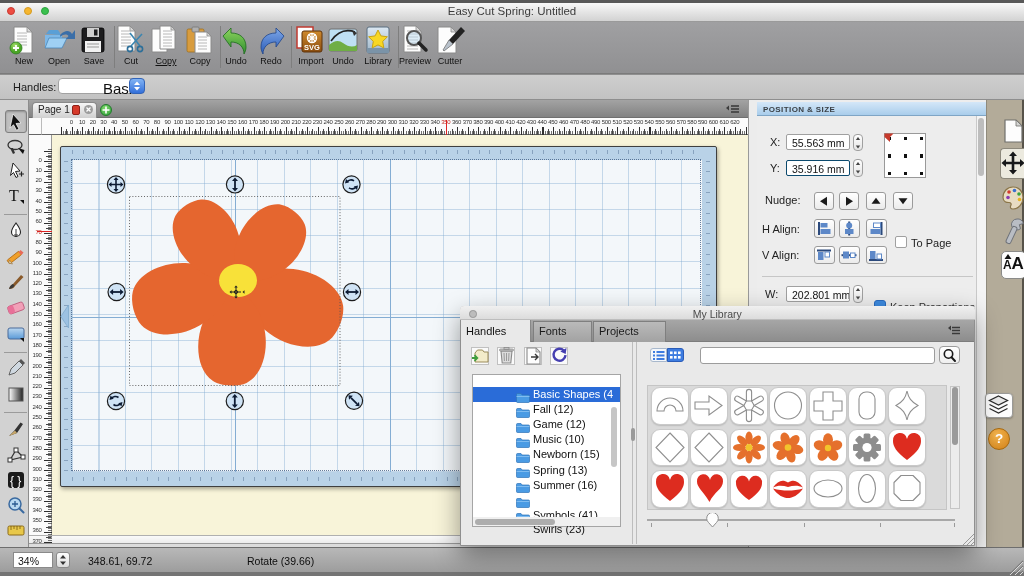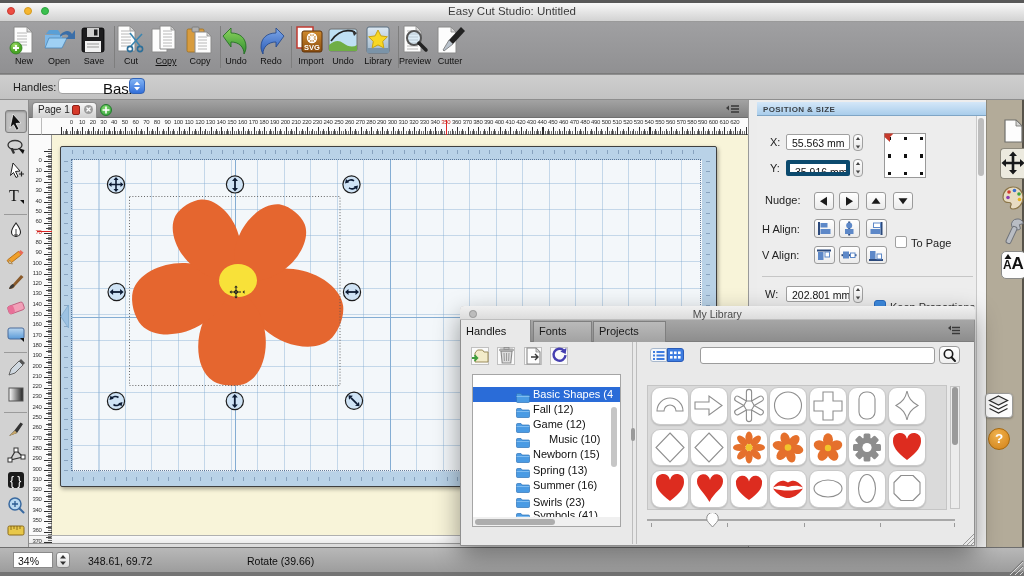--- a/index.html
+++ b/index.html
@@ -6,21 +6,21 @@
 body{font-family:"Liberation Sans",sans-serif;position:relative;background:#8f8f8f;}
 .abs{position:absolute;}
 .lbl{position:absolute;font-size:9px;color:#111;text-align:center;transform:translateX(-50%);}
 </style></head><body>
 
 <div class="abs" style="left:0;top:0;width:1024px;height:3px;background:#585858;"></div>
 <div class="abs" style="left:0;top:3px;width:1024px;height:19px;background:linear-gradient(#f8f8f8,#d2d2d2);border-bottom:1px solid #9a9a9a;"></div>
 <div class="abs" style="left:7px;top:7px;width:8px;height:8px;border-radius:50%;background:#ee4d42;border:0.5px solid #c93a32;"></div>
 <div class="abs" style="left:24px;top:7px;width:8px;height:8px;border-radius:50%;background:#f6b62f;border:0.5px solid #d49a22;"></div>
 <div class="abs" style="left:41px;top:7px;width:8px;height:8px;border-radius:50%;background:#3ac04e;border:0.5px solid #2da33f;"></div>
-<div class="abs" style="left:0;top:5px;width:1024px;text-align:center;font-size:11.5px;color:#3c3c3c;">Easy Cut Studio: Untitled</div>
+<div class="abs" style="left:0;top:5px;width:1024px;text-align:center;font-size:11.5px;color:#3c3c3c;">Easy Cut Spring: Untitled</div>
 <div class="abs" style="left:0;top:22px;width:1024px;height:52px;background:linear-gradient(#a0a0a2,#909092);border-bottom:1px solid #7b7b7b;"></div>
 <div class="abs" style="left:114px;top:26px;width:1px;height:42px;background:#7e7e7e;"></div>
 <div class="abs" style="left:219.5px;top:26px;width:1px;height:42px;background:#7e7e7e;"></div>
 <div class="abs" style="left:291px;top:26px;width:1px;height:42px;background:#7e7e7e;"></div>
 <div class="abs" style="left:397.5px;top:26px;width:1px;height:42px;background:#7e7e7e;"></div>
 <div class="abs" style="left:7.0px;top:25px;width:34px;height:30px;"><svg width="34" height="30" viewBox="0 0 34 30">
       <path d="M7 2 h13 l5 5 v21 h-18 z" fill="#fdfdfd" stroke="#8a8a8a" stroke-width="1"></path>
       <path d="M20 2 l5 5 h-5 z" fill="#d8d8d8" stroke="#8a8a8a" stroke-width="0.8"></path>
       <line x1="10" y1="8" x2="20" y2="8" stroke="#b8b8b8" stroke-width="1"></line>
       <line x1="10" y1="11" x2="20" y2="11" stroke="#b8b8b8" stroke-width="1"></line>
@@ -393,21 +393,21 @@
 <div class="abs" style="left:757px;top:101.5px;width:229px;height:14.5px;background:linear-gradient(#d4e7f8,#a9cdeb);border-bottom:1px solid #7fa5c5;"></div>
 <div class="abs" style="left:763px;top:104.5px;font-size:8px;font-weight:bold;letter-spacing:0.4px;color:#3a4046;">POSITION &amp; SIZE</div>
 <div class="abs" style="left:770px;top:136px;font-size:11px;color:#222;">X:</div>
 <div class="abs" style="left:786px;top:134px;width:64px;height:16px;background:#fff;border:1px solid #a0a0a0;border-radius:2px;font-size:10.5px;color:#111;padding:2px 0 0 5px;white-space:nowrap;overflow:hidden;">55.563 mm</div>
 <div class="abs" style="left:852.5px;top:133.5px;width:10px;height:17.5px;background:linear-gradient(#fff,#e4e4e4);border:1px solid #a0a0a0;border-radius:4px;"></div>
 <svg class="abs" style="left:852.5px;top:133.5px;" width="10" height="17.5">
     <path d="M5 3 l2.2 3 h-4.4 z" fill="#444"></path>
     <path d="M5 14.5 l2.2 -3 h-4.4 z" fill="#444"></path>
   </svg>
 <div class="abs" style="left:770px;top:161.5px;font-size:11px;color:#222;">Y:</div>
-<div class="abs" style="left:786px;top:159.5px;width:64px;height:16px;background:#fff;border:4px solid #0c4a6e;border-radius:2px;font-size:10.5px;color:#111;padding:2px 0 0 5px;white-space:nowrap;overflow:hidden;">35.916 mm</div>
+<div class="abs" style="left:786px;top:159.5px;width:64px;height:16px;background:#fff;border:1px solid #0c4a6e;border-radius:2px;font-size:10.5px;color:#111;padding:2px 0 0 5px;white-space:nowrap;overflow:hidden;">35.916 mm</div>
 <div class="abs" style="left:852.5px;top:159.0px;width:10px;height:17.5px;background:linear-gradient(#fff,#e4e4e4);border:1px solid #a0a0a0;border-radius:4px;"></div>
 <svg class="abs" style="left:852.5px;top:159.0px;" width="10" height="17.5">
     <path d="M5 3 l2.2 3 h-4.4 z" fill="#444"></path>
     <path d="M5 14.5 l2.2 -3 h-4.4 z" fill="#444"></path>
   </svg>
 <div class="abs" style="left:883.5px;top:132.5px;width:42.5px;height:45.5px;background:#fff;border:1px solid #999;"></div>
 <div class="abs" style="left:887.5px;top:136.5px;width:3.6px;height:3.6px;background:#111;"></div>
 <div class="abs" style="left:903.7px;top:136.5px;width:3.6px;height:3.6px;background:#111;"></div>
 <div class="abs" style="left:919.9px;top:136.5px;width:3.6px;height:3.6px;background:#111;"></div>
 <div class="abs" style="left:887.5px;top:154.0px;width:3.6px;height:3.6px;background:#111;"></div>
@@ -611,41 +611,41 @@
 <div class="abs" style="left:533px;top:403.1px;font-size:11px;color:#111;white-space:nowrap;">Fall (12)</div>
 <div class="abs" style="left:516px;top:418.70000000000005px;width:14px;height:11px;"><svg width="14" height="11" viewBox="0 0 14 11">
       <path d="M0.5 2.5 a1 1 0 0 1 1 -1 h3.5 l1.2 1.5 h6.3 a1 1 0 0 1 1 1 v5.5 a1 1 0 0 1 -1 1 h-11 a1 1 0 0 1 -1 -1 z" fill="#4a9be4" stroke="#2f72b8" stroke-width="0.7"></path>
       <path d="M0.5 4.5 h13" stroke="#8ec4f2" stroke-width="0.8"></path>
     </svg></div>
 <div class="abs" style="left:533px;top:418.20000000000005px;font-size:11px;color:#111;white-space:nowrap;">Game (12)</div>
 <div class="abs" style="left:516px;top:433.80000000000007px;width:14px;height:11px;"><svg width="14" height="11" viewBox="0 0 14 11">
       <path d="M0.5 2.5 a1 1 0 0 1 1 -1 h3.5 l1.2 1.5 h6.3 a1 1 0 0 1 1 1 v5.5 a1 1 0 0 1 -1 1 h-11 a1 1 0 0 1 -1 -1 z" fill="#4a9be4" stroke="#2f72b8" stroke-width="0.7"></path>
       <path d="M0.5 4.5 h13" stroke="#8ec4f2" stroke-width="0.8"></path>
     </svg></div>
-<div class="abs" style="left:533px;top:433.30000000000007px;font-size:11px;color:#111;white-space:nowrap;margin-left:16px;">Music (10)</div>
+<div class="abs" style="left:533px;top:433.30000000000007px;font-size:11px;color:#111;white-space:nowrap;">Music (10)</div>
 <div class="abs" style="left:516px;top:448.9000000000001px;width:14px;height:11px;"><svg width="14" height="11" viewBox="0 0 14 11">
       <path d="M0.5 2.5 a1 1 0 0 1 1 -1 h3.5 l1.2 1.5 h6.3 a1 1 0 0 1 1 1 v5.5 a1 1 0 0 1 -1 1 h-11 a1 1 0 0 1 -1 -1 z" fill="#4a9be4" stroke="#2f72b8" stroke-width="0.7"></path>
       <path d="M0.5 4.5 h13" stroke="#8ec4f2" stroke-width="0.8"></path>
     </svg></div>
 <div class="abs" style="left:533px;top:448.4000000000001px;font-size:11px;color:#111;white-space:nowrap;">Newborn (15)</div>
 <div class="abs" style="left:516px;top:464.0000000000001px;width:14px;height:11px;"><svg width="14" height="11" viewBox="0 0 14 11">
       <path d="M0.5 2.5 a1 1 0 0 1 1 -1 h3.5 l1.2 1.5 h6.3 a1 1 0 0 1 1 1 v5.5 a1 1 0 0 1 -1 1 h-11 a1 1 0 0 1 -1 -1 z" fill="#4a9be4" stroke="#2f72b8" stroke-width="0.7"></path>
       <path d="M0.5 4.5 h13" stroke="#8ec4f2" stroke-width="0.8"></path>
     </svg></div>
 <div class="abs" style="left:533px;top:463.5000000000001px;font-size:11px;color:#111;white-space:nowrap;">Spring (13)</div>
 <div class="abs" style="left:516px;top:479.10000000000014px;width:14px;height:11px;"><svg width="14" height="11" viewBox="0 0 14 11">
       <path d="M0.5 2.5 a1 1 0 0 1 1 -1 h3.5 l1.2 1.5 h6.3 a1 1 0 0 1 1 1 v5.5 a1 1 0 0 1 -1 1 h-11 a1 1 0 0 1 -1 -1 z" fill="#4a9be4" stroke="#2f72b8" stroke-width="0.7"></path>
       <path d="M0.5 4.5 h13" stroke="#8ec4f2" stroke-width="0.8"></path>
     </svg></div>
 <div class="abs" style="left:533px;top:478.60000000000014px;font-size:11px;color:#111;white-space:nowrap;">Summer (16)</div>
 <div class="abs" style="left:516px;top:494.20000000000016px;width:14px;height:11px;"><svg width="14" height="11" viewBox="0 0 14 11">
       <path d="M0.5 2.5 a1 1 0 0 1 1 -1 h3.5 l1.2 1.5 h6.3 a1 1 0 0 1 1 1 v5.5 a1 1 0 0 1 -1 1 h-11 a1 1 0 0 1 -1 -1 z" fill="#4a9be4" stroke="#2f72b8" stroke-width="0.7"></path>
       <path d="M0.5 4.5 h13" stroke="#8ec4f2" stroke-width="0.8"></path>
     </svg></div>
-<div class="abs" style="left:533px;top:496px;font-size:11px;color:#111;white-space:nowrap;">Swirls (23)</div>
+<div class="abs" style="left:533px;top:523px;font-size:11px;color:#111;white-space:nowrap;">Swirls (23)</div>
 <div class="abs" style="left:516px;top:509.3000000000002px;width:14px;height:11px;"><svg width="14" height="11" viewBox="0 0 14 11">
       <path d="M0.5 2.5 a1 1 0 0 1 1 -1 h3.5 l1.2 1.5 h6.3 a1 1 0 0 1 1 1 v5.5 a1 1 0 0 1 -1 1 h-11 a1 1 0 0 1 -1 -1 z" fill="#4a9be4" stroke="#2f72b8" stroke-width="0.7"></path>
       <path d="M0.5 4.5 h13" stroke="#8ec4f2" stroke-width="0.8"></path>
     </svg></div>
 <div class="abs" style="left:533px;top:508.8000000000002px;font-size:11px;color:#111;white-space:nowrap;">Symbols (41)</div>
 <div class="abs" style="left:611px;top:406.5px;width:5.5px;height:60px;background:#c6c6c6;border-radius:3px;"></div>
 <div class="abs" style="left:472.5px;top:517px;width:147px;height:8.5px;background:#f0f0f0;"></div>
 <div class="abs" style="left:474.5px;top:519px;width:80px;height:6px;background:#adadad;border-radius:3px;"></div>
 <div class="abs" style="left:632px;top:342px;width:1px;height:202px;background:#bdbdbd;"></div>
 <div class="abs" style="left:636px;top:342px;width:1px;height:202px;background:#bdbdbd;"></div>

